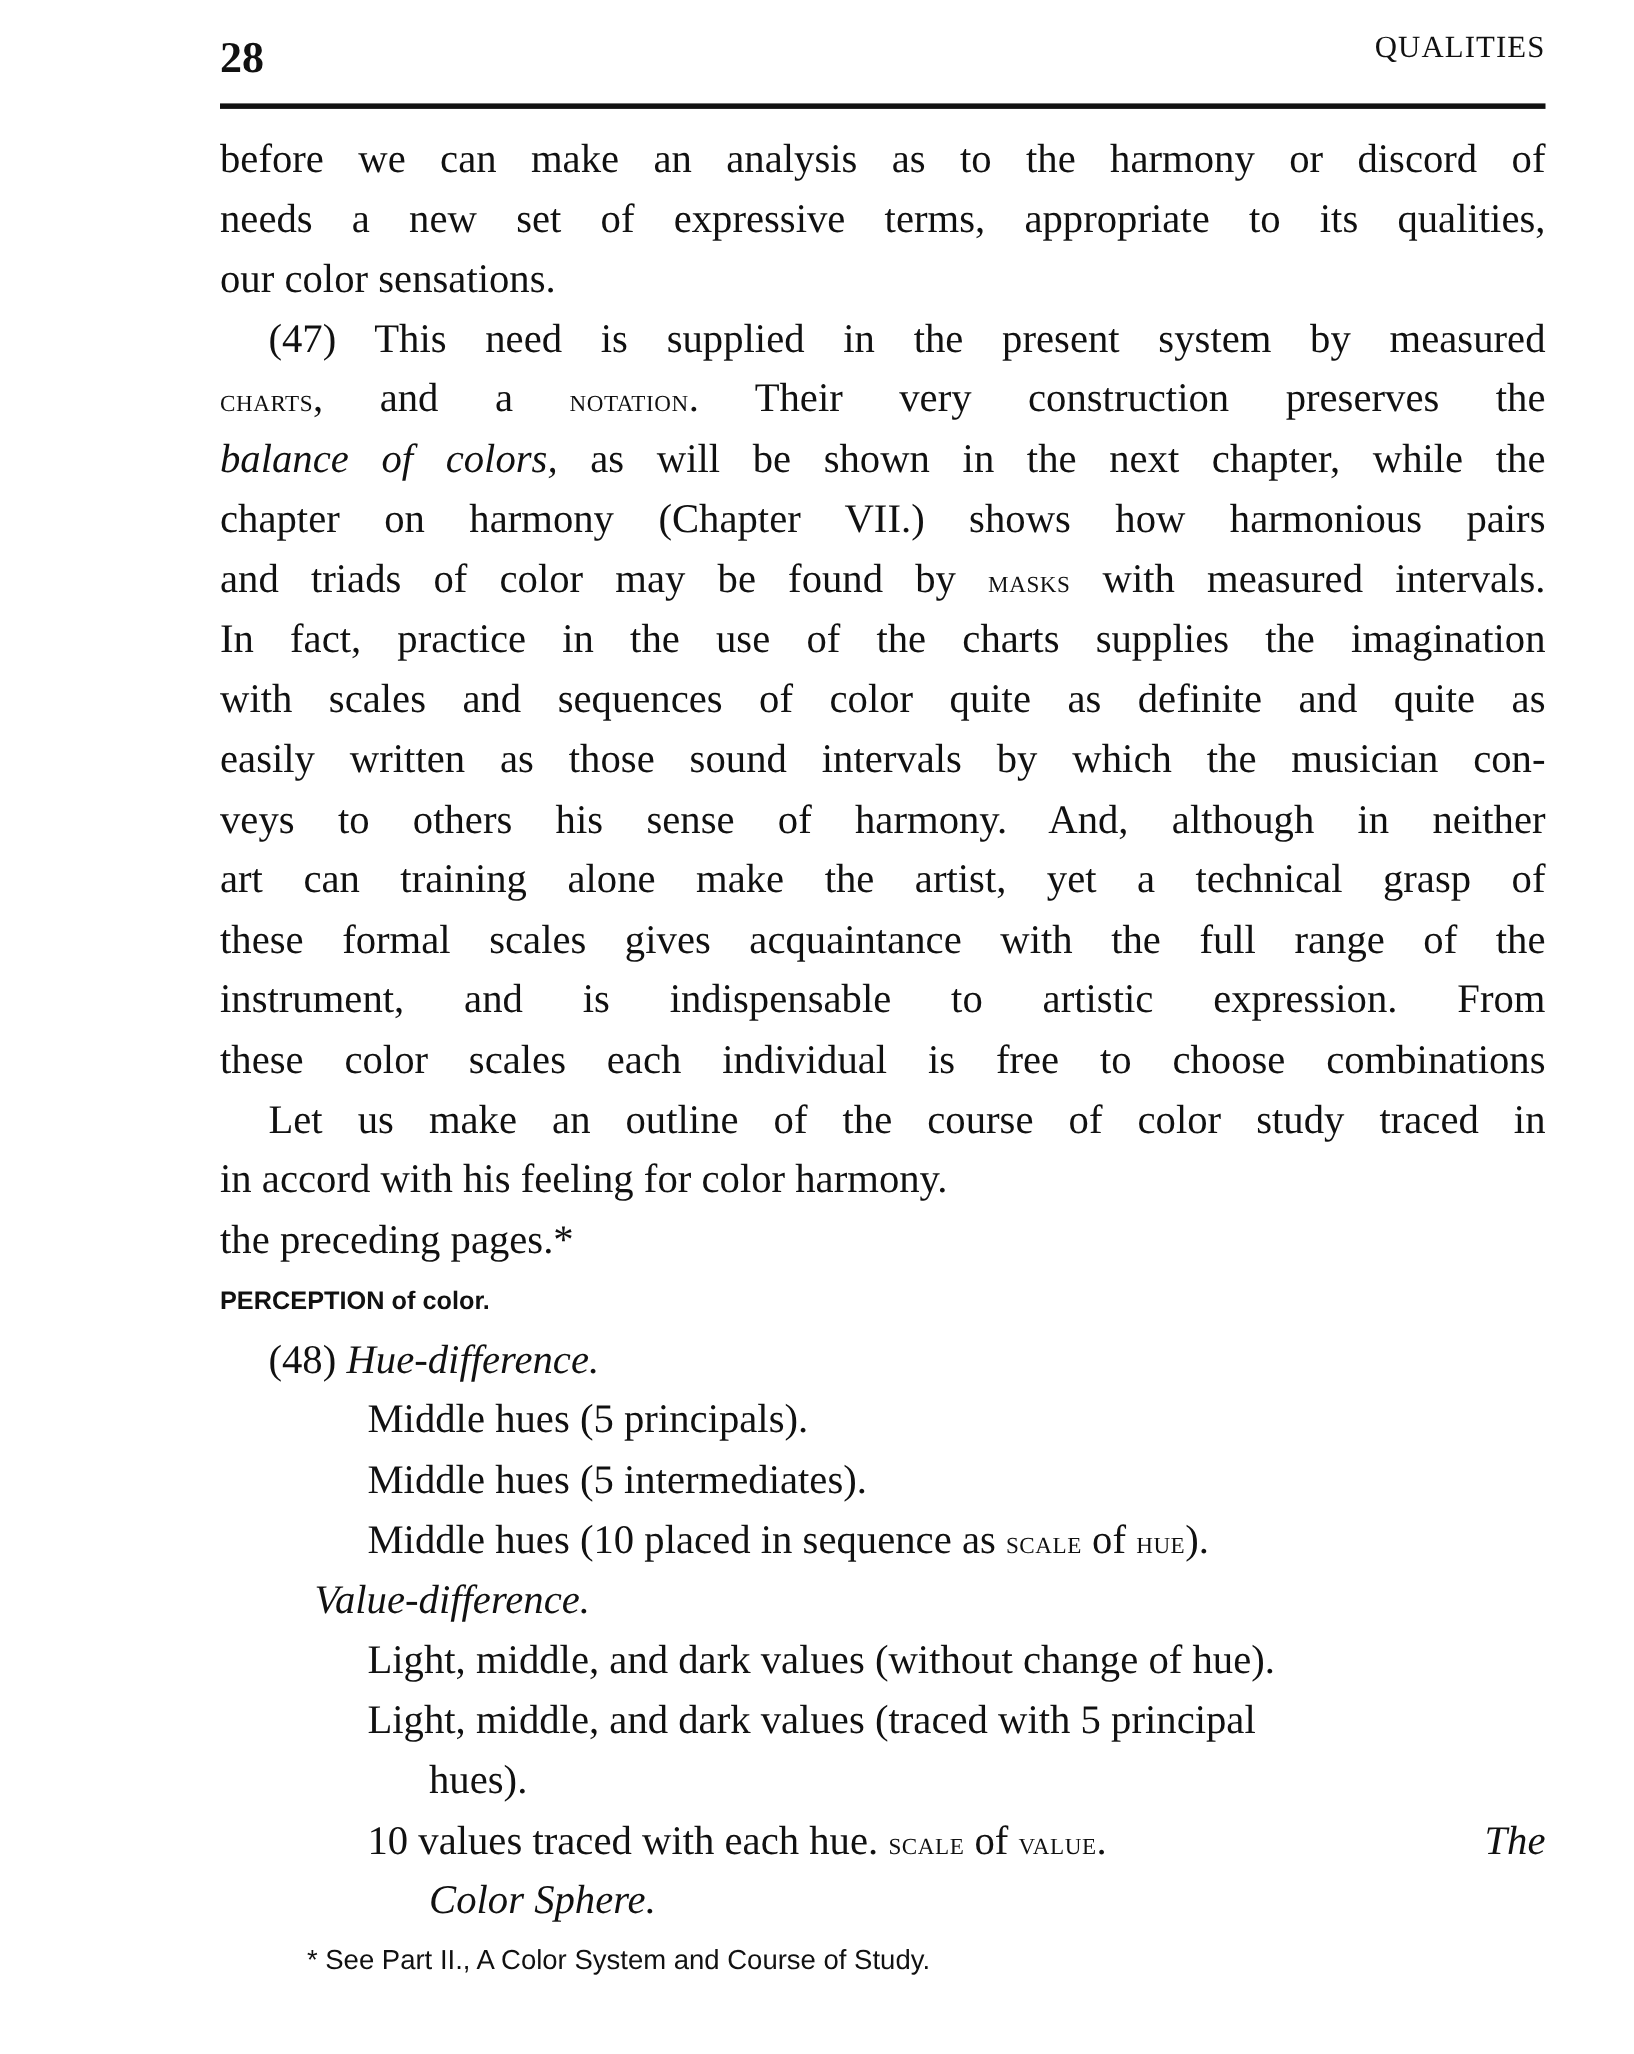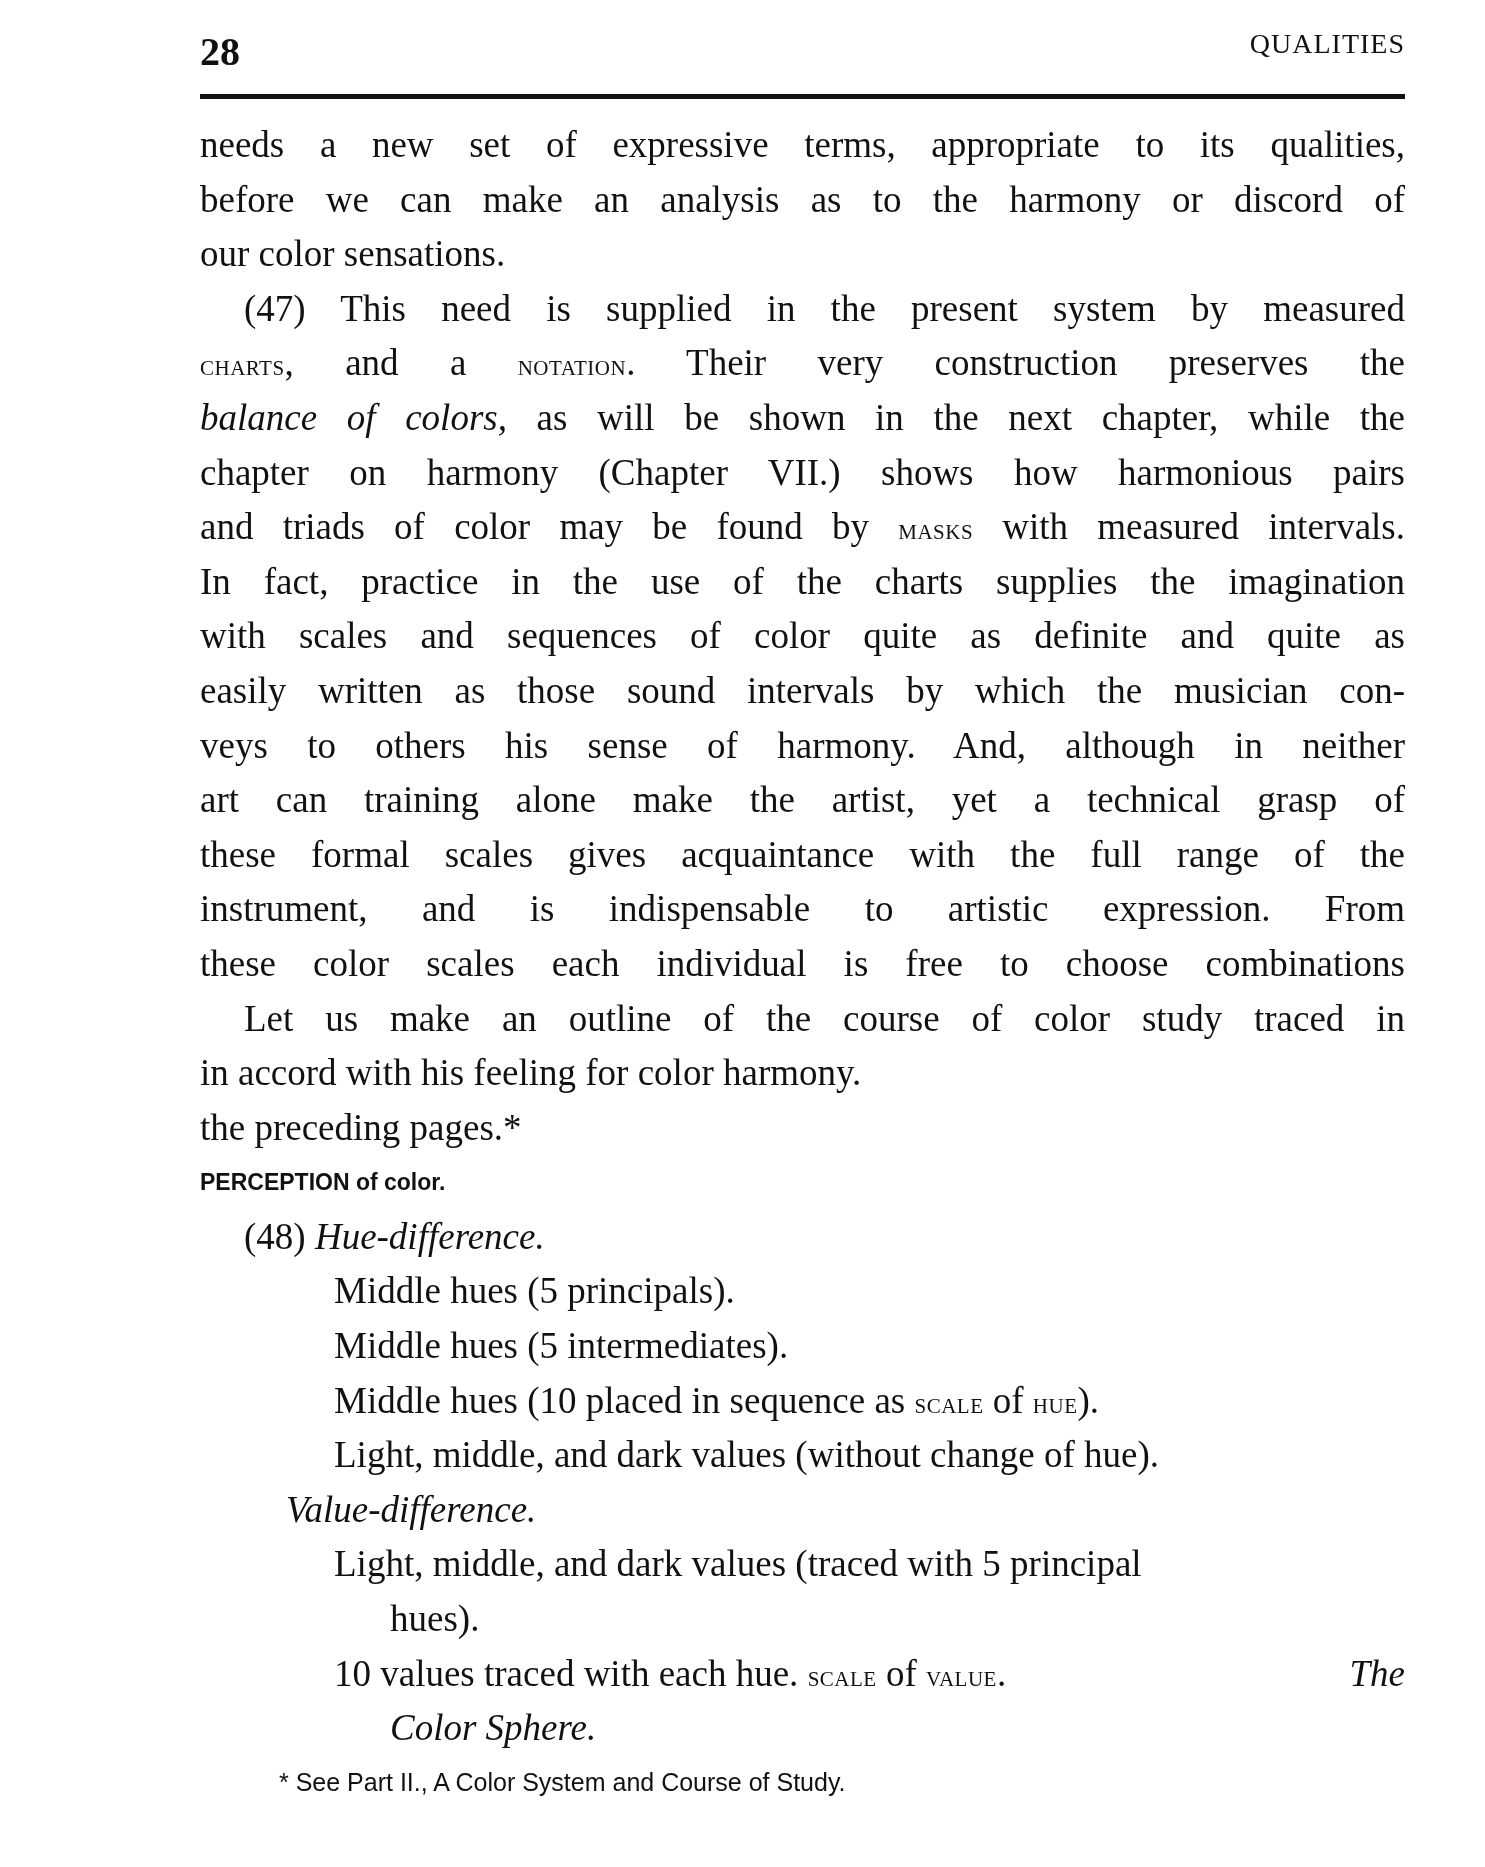--- a/index.html
+++ b/index.html
@@ -49,22 +49,22 @@
 
 <div class="page">
   <div class="header">
     <span class="page-num">28</span>
     <span class="running-head">QUALITIES</span>
   </div>
   <div class="rule"></div>
 
   <div class="body-text">
 
+    <span class="line just">before we can make an analysis as to the harmony or discord of</span>
     <span class="line just">needs a new set of expressive terms, appropriate to its qualities,</span>
-    <span class="line just">before we can make an analysis as to the harmony or discord of</span>
     <span class="line">our color sensations.</span>
 
     <span class="line just indent1">(47) This need is supplied in the present system by measured</span>
     <span class="line just"><span class="sc">charts</span><span>, and a </span><span class="sc">notation</span><span>.  Their very construction preserves the</span></span>
     <span class="line just"><span class="it">balance of colors,</span><span> as will be shown in the next chapter, while the</span></span>
     <span class="line just">chapter on harmony (Chapter VII.) shows how harmonious pairs</span>
     <span class="line just"><span>and triads of color may be found by </span><span class="sc">masks</span><span> with measured intervals.</span></span>
     <span class="line just">In fact, practice in the use of the charts supplies the imagination</span>
     <span class="line just">with scales and sequences of color quite as definite and quite as</span>
     <span class="line just">easily written as those sound intervals by which the musician con-</span>
@@ -76,22 +76,22 @@
     <span class="line just indent1">Let us make an outline of the course of color study traced in</span>
 
     <span class="line">in accord with his feeling for color harmony.</span>
     <span class="line">the preceding pages.*</span>
 
     <span class="line heading-sans">PERCEPTION of color.</span>
     <span class="line indent1"><span>(48) </span><span class="it">Hue-difference.</span></span>
     <span class="line indent2">Middle hues (5 principals).</span>
     <span class="line indent2">Middle hues (5 intermediates).</span>
     <span class="line indent2"><span>Middle hues (10 placed in sequence as </span><span class="sc">scale</span><span> of </span><span class="sc">hue</span><span>).</span></span>
+    <span class="line it" style="padding-left:86px">Value-difference.</span>
     <span class="line indent2">Light, middle, and dark values (without change of hue).</span>
-    <span class="line it" style="padding-left:86px">Value-difference.</span>
     <span class="line indent2">Light, middle, and dark values (traced with 5 principal</span>
     <span class="line indent3">hues).</span>
     <span class="line indent2"><span>10 values traced with each hue.   </span><span class="sc">scale</span><span> of </span><span class="sc">value</span><span>.   </span><span class="it" style="float:right">The</span></span>
     <span class="line it indent3">Color Sphere.</span>
   </div>
 </div>
 
 <div class="footnote">* See Part II., A Color System and Course of Study.</div>
 
 </body></html>

